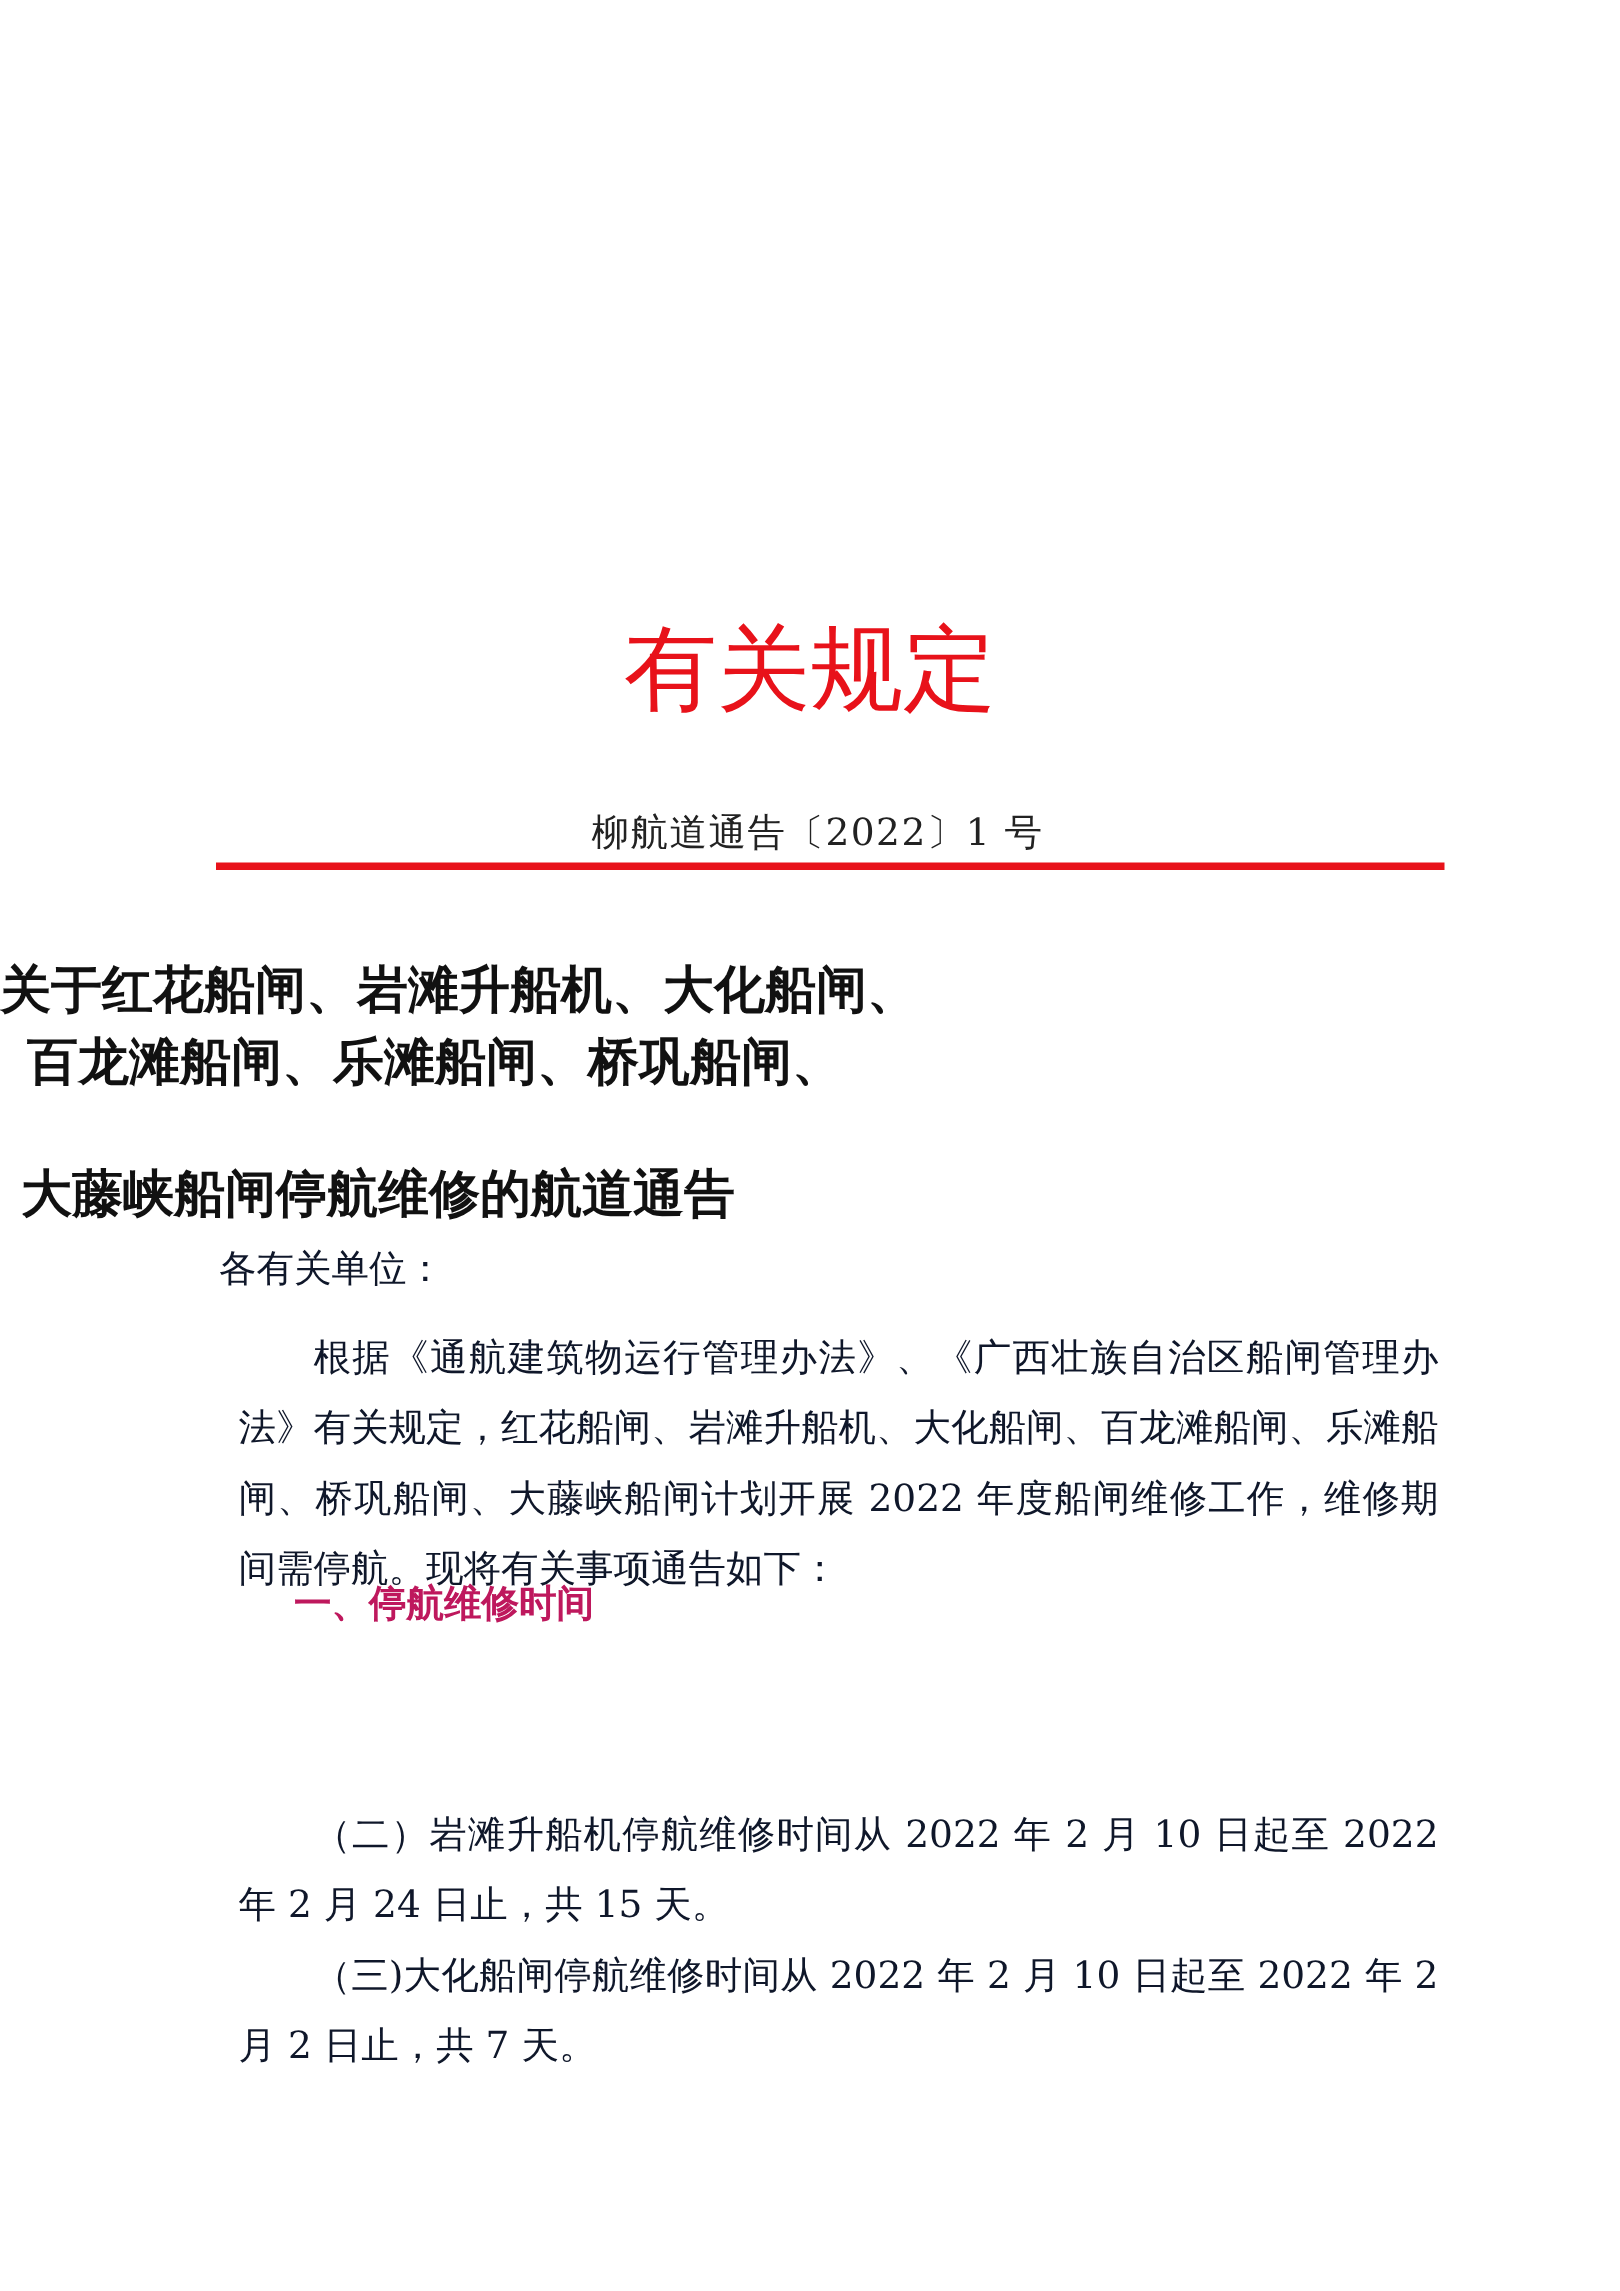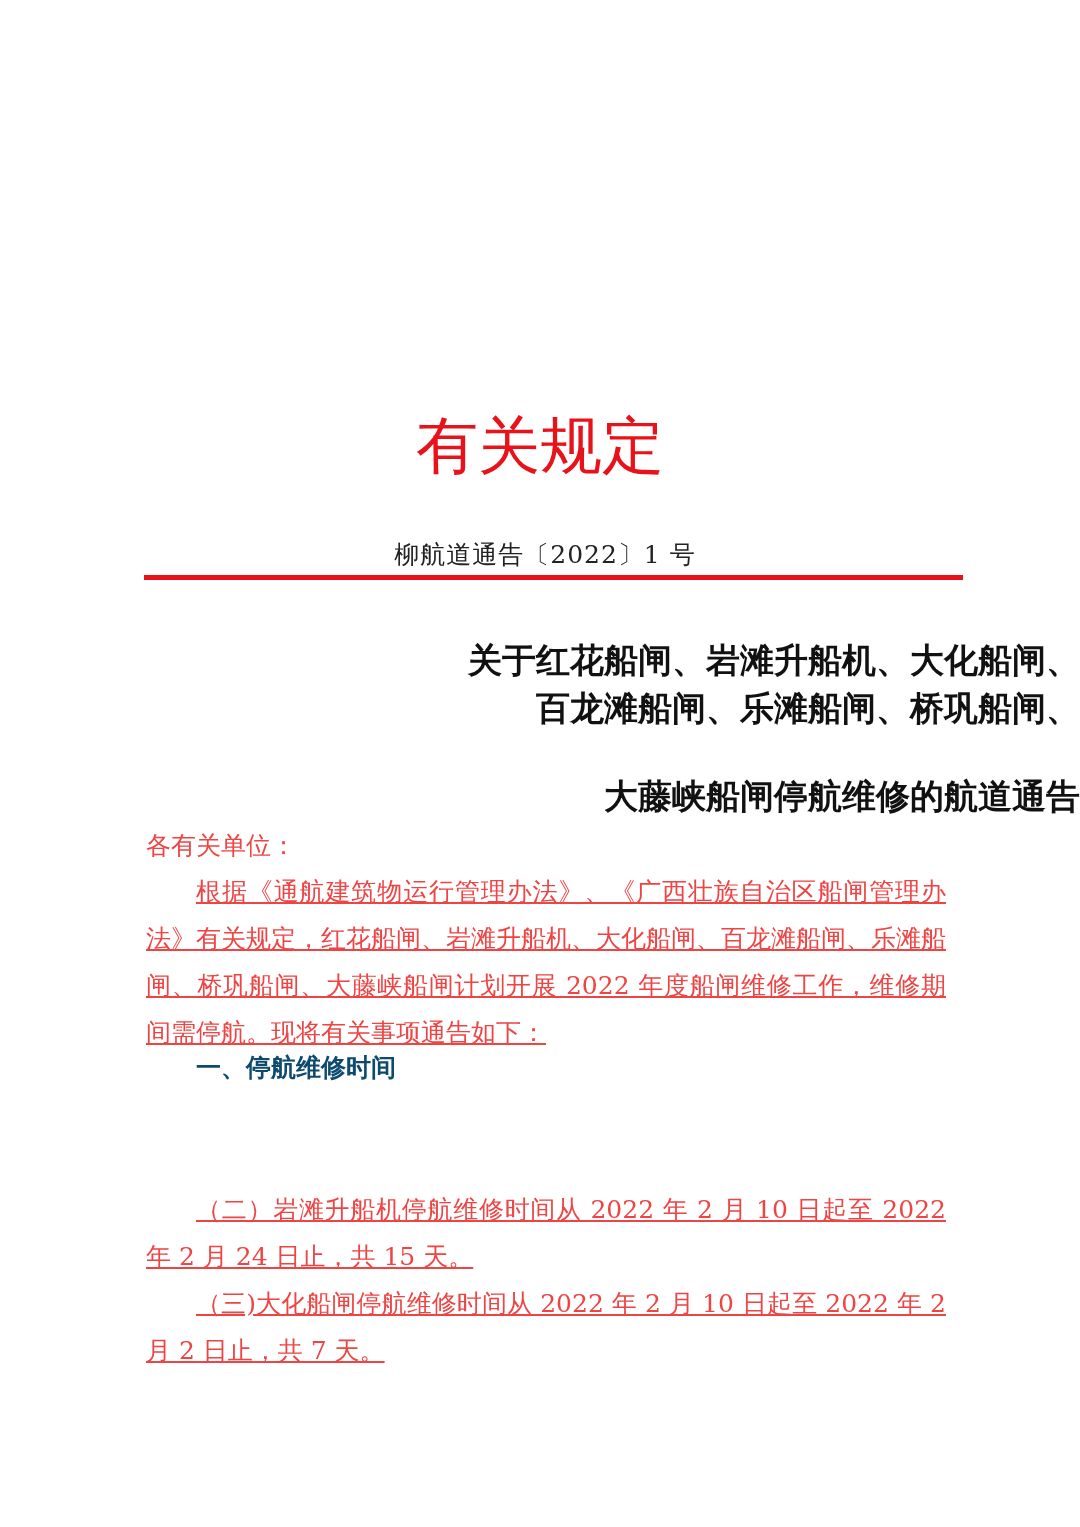--- a/index.html
+++ b/index.html
@@ -61,61 +61,60 @@
       left: 144px;
       width: 819px;
       height: 5px;
       background: #e8121a;
     }
     .notice-title {
       position: absolute;
       top: 636px;
       left: 0;
       width: 1080px;
-      text-align: right;
+      text-align: left;
       font-weight: bold;
       font-size: 34px;
       line-height: 48px;
       color: #111;
       margin: 0;
     }
     .notice-title .tline {
       display: block;
       white-space: nowrap;
     }
     .notice-title .tline.l1 { padding-left: 0px; }
     .notice-title .tline.l2 { padding-left: 18px; }
     .notice-title .tline.l3 { padding-left: 14px; margin-top: 40px; }
 
     .body-text {
       position: absolute;
       left: 146px;
       width: 800px;
       font-size: 25px;
       line-height: 47px;
-      color: #ef4444;
+      color: #0f172a;
     }
     .salutation { top: 822px; }
     .para {
       text-indent: 50px;
       text-align: justify;
       text-align-last: left;
-      margin: 0;
-      text-decoration: underline;
+      margin: 13px;
     }
     .para1 { top: 868px; }
     .section-heading {
       position: absolute;
       left: 196px;
       top: 1050px;
-      font-family: Liberation Mono, monospace;
+      font-family: Liberation Serif, serif;
       font-weight: bold;
       font-size: 25px;
       line-height: 40px;
-      color: #0c4a6e;
+      color: #be185d;
       white-space: nowrap;
     }
     .item1 { top: 1092px; }
     .item2 { top: 1186px; }
     .item3 { top: 1280px; }
   </style>
 </head>
 <body>
 
 <div class="page">

